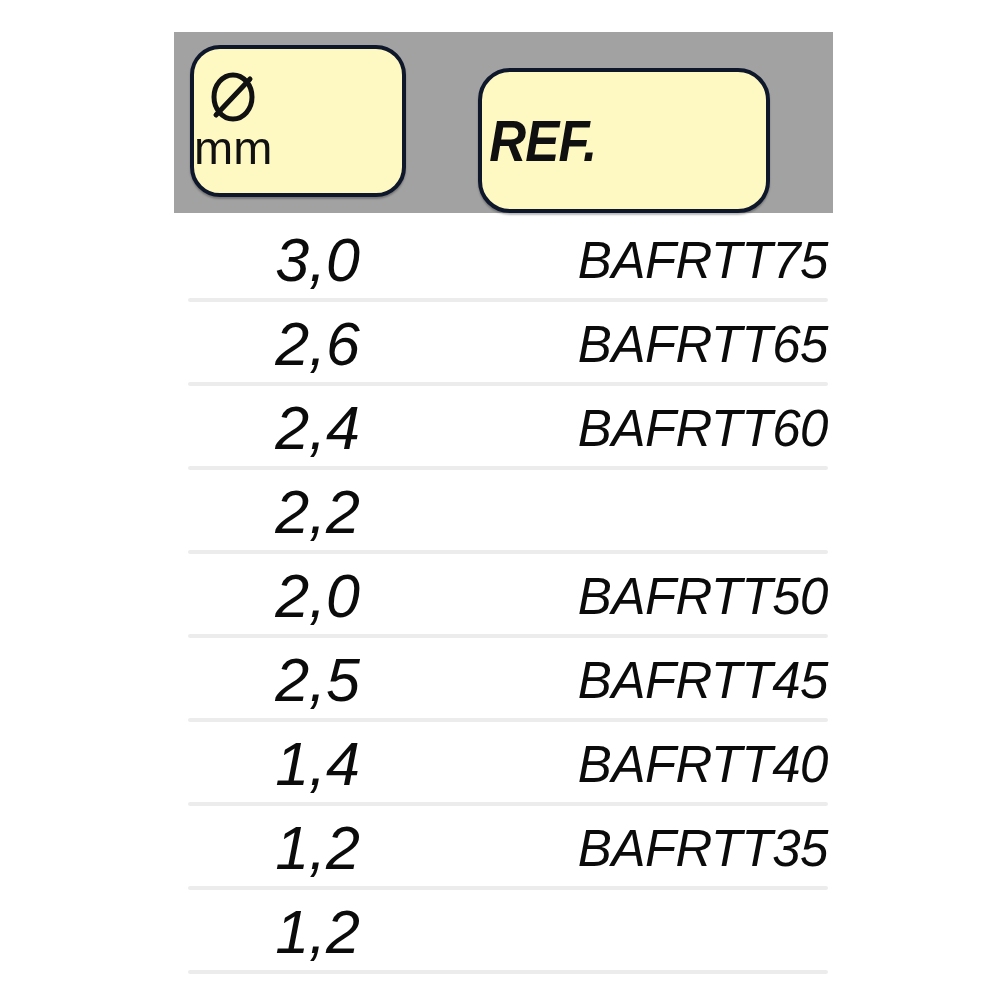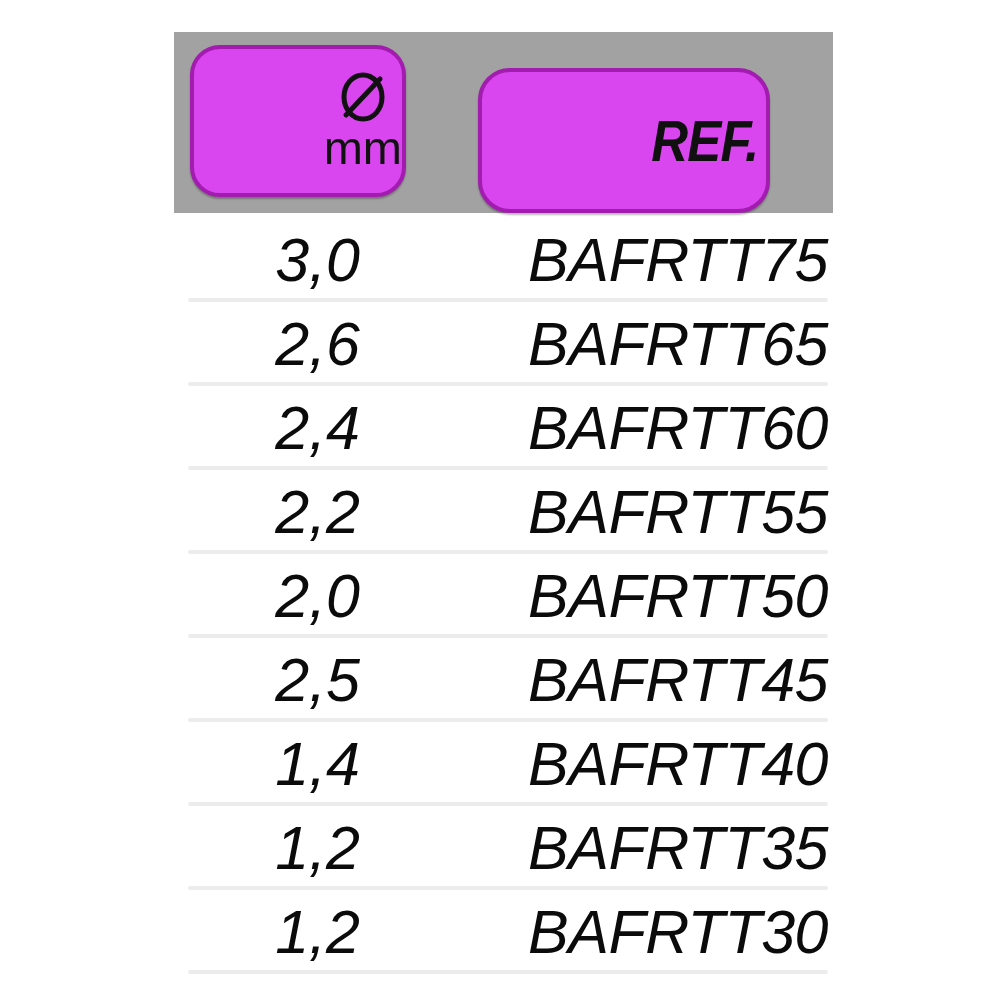--- a/index.html
+++ b/index.html
@@ -27,27 +27,27 @@
     left: 174px;
     top: 32px;
     width: 659px;
     height: 181px;
     background: #a2a2a2;
     display: flex;
     align-items: flex-start;
   }
 
   .header-cell {
-    background: #d946ef;
-    border: 4px solid #a21caf;
+    background: #fef9c3;
+    border: 4px solid #0f172a;
     border-radius: 26px;
     box-sizing: border-box;
     display: flex;
     align-items: center;
-    justify-content: flex-end;
+    justify-content: flex-start;
     box-shadow: 0 2px 2px rgba(0,0,0,0.28);
   }
 
   .header-cell.diam {
     position: absolute;
     left: 16px;
     top: 13px;
     width: 216px;
     height: 152px;
     border-radius: 30px;
@@ -139,21 +139,21 @@
     width: 172px;
     text-align: right;
     font-size: 61px;
   }
 
   .cell-ref {
     position: absolute;
     left: 396px;
     width: 420px;
     text-align: right;
-    font-size: 61px;
+    font-size: 51px;
     letter-spacing: -0.5px;
   }
 </style>
 </head>
 <body>
 
 <div id="spec-table">
 
   <div class="header-band">
 
@@ -185,21 +185,20 @@
       <span class="cell cell-ref">BAFRTT65</span>
     </div>
 
     <div class="row">
       <span class="cell cell-diameter">2,4</span>
       <span class="cell cell-ref">BAFRTT60</span>
     </div>
 
     <div class="row">
       <span class="cell cell-diameter">2,2</span>
-      <span class="cell cell-ref">BAFRTT55</span>
     </div>
 
     <div class="row">
       <span class="cell cell-diameter">2,0</span>
       <span class="cell cell-ref">BAFRTT50</span>
     </div>
 
     <div class="row">
       <span class="cell cell-diameter">2,5</span>
       <span class="cell cell-ref">BAFRTT45</span>
@@ -210,18 +209,17 @@
       <span class="cell cell-ref">BAFRTT40</span>
     </div>
 
     <div class="row">
       <span class="cell cell-diameter">1,2</span>
       <span class="cell cell-ref">BAFRTT35</span>
     </div>
 
     <div class="row">
       <span class="cell cell-diameter">1,2</span>
-      <span class="cell cell-ref">BAFRTT30</span>
     </div>
 
   </div>
 
 </div>
 
 </body></html>

